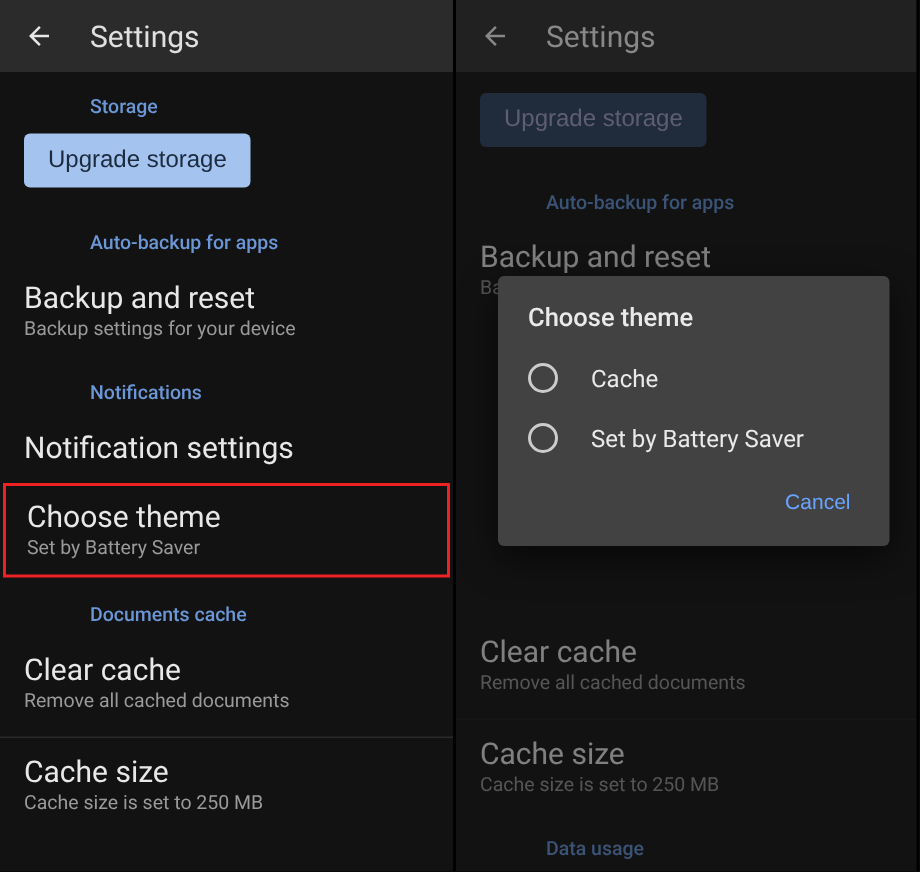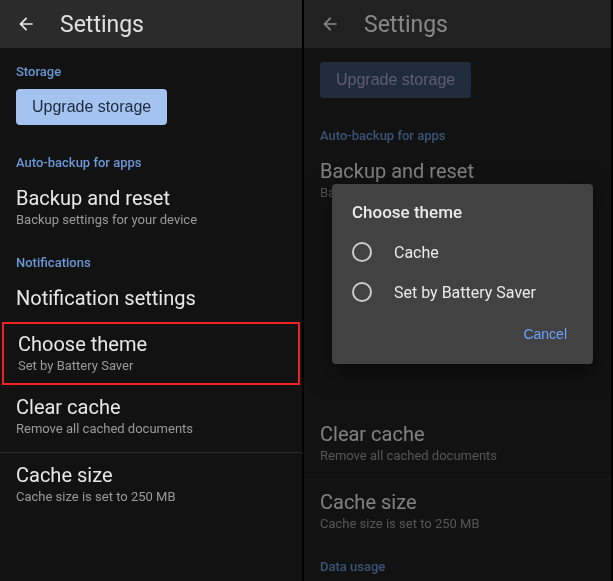--- a/index.html
+++ b/index.html
@@ -24,31 +24,32 @@
     background: #2b2b2b;
     display: flex;
     align-items: center;
     padding: 0 16px;
     gap: 24px;
   }
   .pane-right .appbar { background: rgba(43,43,43,0.6); }
   .back-arrow svg { display: block; }
   .title {
     color: #e0e0e0;
-    font-size: 23px;
+    font-size: 20px;
     font-weight: 400;
   }
   .pane-right .title { color: #888; }
   .content { padding: 0; }
   .pane-right .content { filter: brightness(0.55); }
   .section-header {
     color: #6b97d6;
     font-size: 13px;
     font-weight: 500;
     padding: 16px 16px 6px 16px;
+    margin-left: 44px;
   }
   .storage-text {
     color: #e8e8e8;
     font-size: 15px;
     padding: 2px 16px 10px 16px;
   }
   .upgrade-btn {
     margin: 4px 16px 14px 16px;
     background: #a5c3ef;
     color: #1b2a3e;
@@ -180,20 +181,21 @@
     <div class="section-header">Notifications</div>
     <div class="item">
       <div class="item-title">Notification settings</div>
     </div>
 
     <div class="item highlighted">
       <div class="item-title">Choose theme</div>
       <div class="item-sub">Set by Battery Saver</div>
     </div>
 
+    <div class="section-header" style="padding-top:18px">Documents cache</div>
     <div class="item">
       <div class="item-title">Clear cache</div>
       <div class="item-sub">Remove all cached documents</div>
     </div>
     <div class="divider"></div>
     <div class="item">
       <div class="item-title">Cache size</div>
       <div class="item-sub">Cache size is set to 250 MB</div>
     </div>
 

